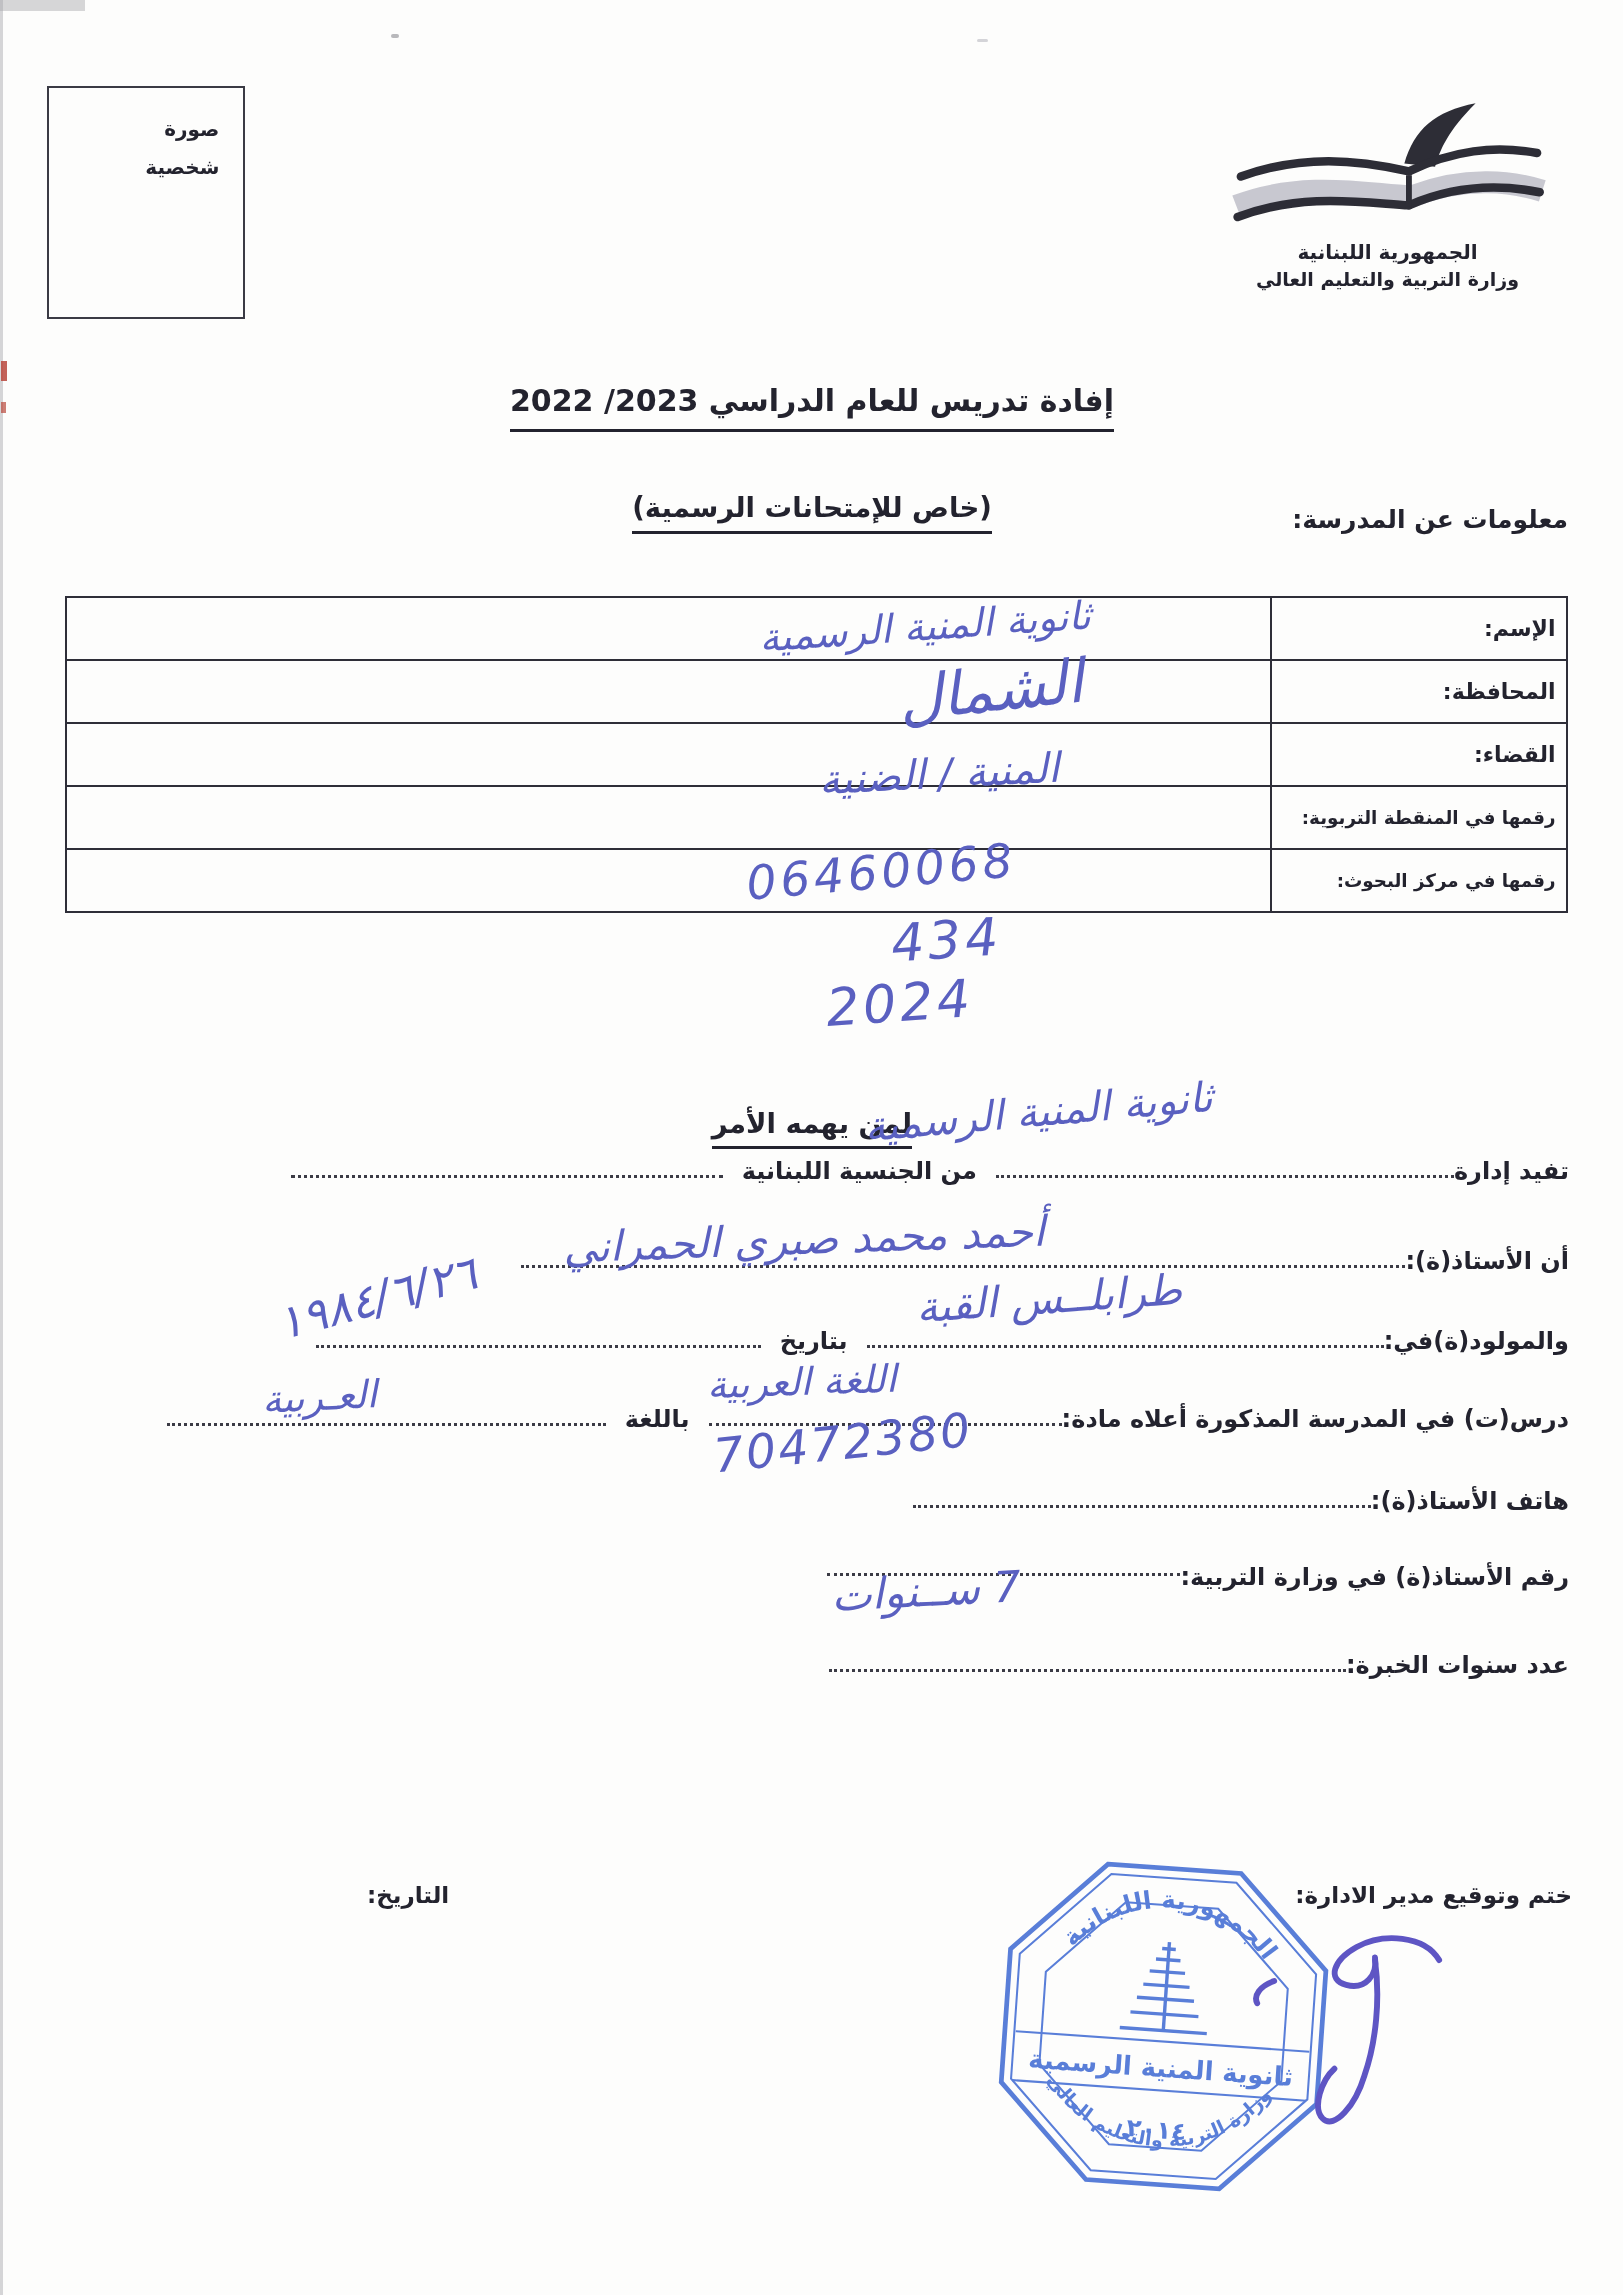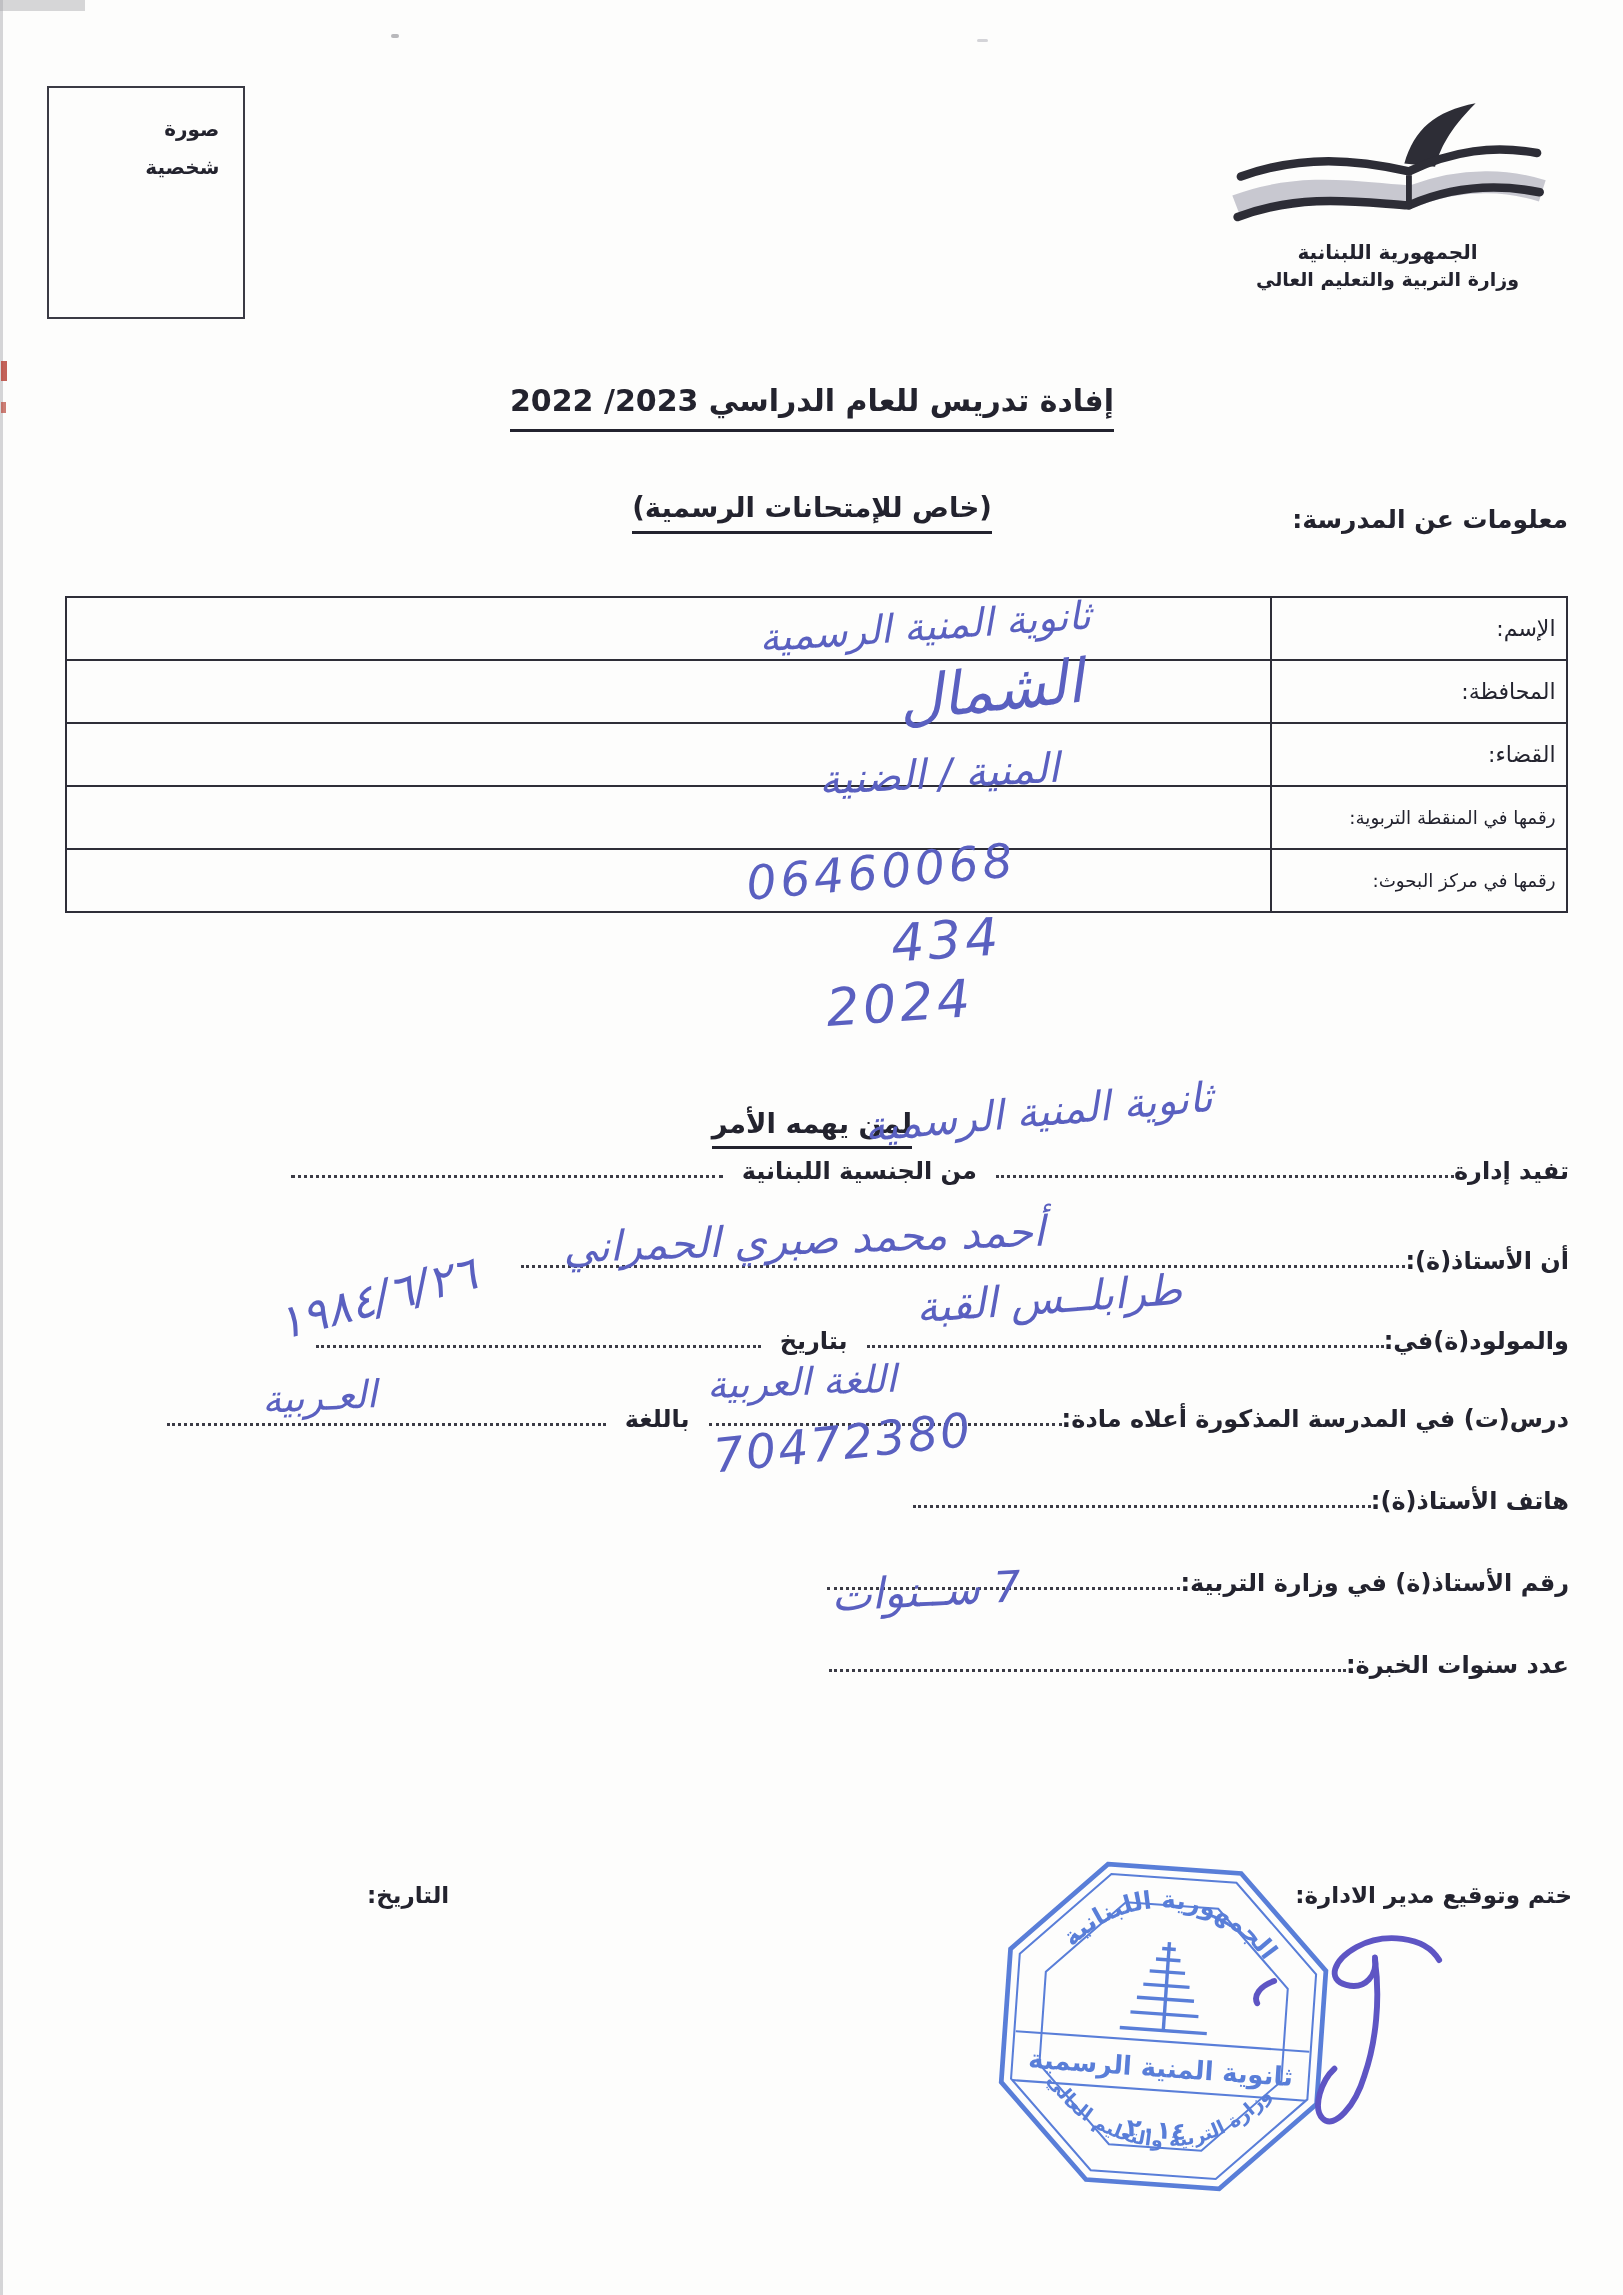--- a/index.html
+++ b/index.html
@@ -13,21 +13,21 @@
   .logo-text1{font-size:20px;font-weight:bold;margin-top:-3.9px;}
   .logo-text2{font-size:19px;font-weight:bold;margin-top:3.9px;letter-spacing:0.7px;}
   .center-line{position:absolute;left:0;width:1624px;text-align:center;margin-top:48px;}
   .title{top:335px;font-size:30px;font-weight:bold;}
   .title .u{border-bottom:3.3px solid #23232e;padding-bottom:10.5px;}
   .subtitle{top:443px;font-size:27.5px;font-weight:bold;}
   .subtitle .u{border-bottom:3.3px solid #23232e;padding-bottom:7.9px;}
   .info-heading{position:absolute;right:56px;top:505px;font-size:25px;font-weight:bold;}
   .school-table{position:absolute;left:65px;top:596px;width:1503px;border-collapse:collapse;}
   .school-table td{border:2px solid #2e2e38;height:63px;box-sizing:border-box;}
-  .school-table td.lbl{width:296px;font-weight:normal;font-size:22px;padding:0 10.5px;text-align:right;}
+  .school-table td.lbl{width:296px;font-weight:bold;font-size:22px;padding:0 10.5px;text-align:right;}
   .school-table tr.small td.lbl{font-size:18.3px;}
   .section-heading{top:1059px;font-size:27.5px;font-weight:bold;}
   .section-heading .u{border-bottom:3.9px solid #23232e;padding-bottom:6.5px;}
   .line{position:absolute;left:56px;width:1513px;display:flex;align-items:flex-end;
         font-size:24px;font-weight:bold;height:37px;}
   .line .lbl{white-space:nowrap;line-height:1.1;}
   .line .mid{white-space:nowrap;line-height:1.1;margin:0 19px;}
   .dots{border-bottom:3.9px dotted #3b3b45;height:0;margin-bottom:6.5px;}
   .spacer{flex:1;}
   .foot-label-right{position:absolute;right:52px;top:1882px;font-size:23px;font-weight:bold;}
@@ -141,21 +141,21 @@
     <span class="dots" style="width:439px;"></span>
     <span class="spacer"></span>
   </div>
 
   <div class="line" style="top:1477px;">
     <span class="lbl">هاتف الأستاذ(ة):</span>
     <span class="dots" style="width:458px;"></span>
     <span class="spacer"></span>
   </div>
 
-  <div class="line" style="top:1559px;">
+  <div class="line" style="top:1559px;align-items:center;">
     <span class="lbl">رقم الأستاذ(ة) في وزارة التربية:</span>
     <span class="dots" style="width:353px;"></span>
     <span class="spacer"></span>
   </div>
 
   <div class="line" style="top:1641px;">
     <span class="lbl">عدد سنوات الخبرة:</span>
     <span class="dots" style="width:517px;"></span>
     <span class="spacer"></span>
   </div>

